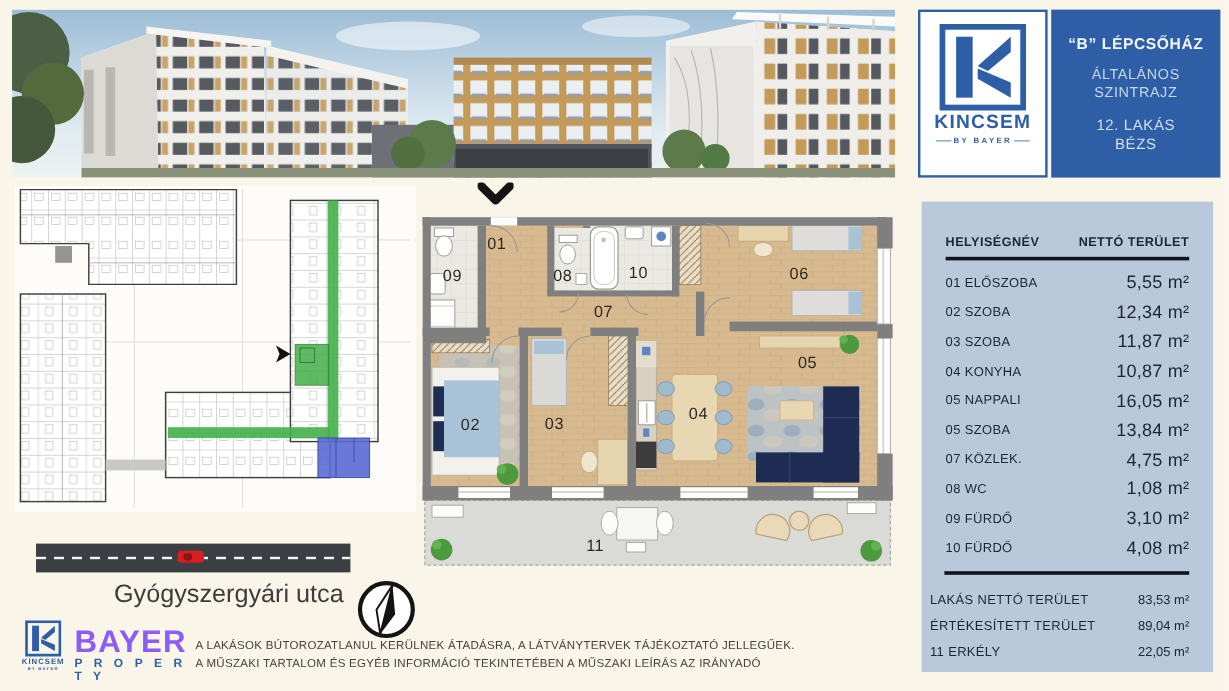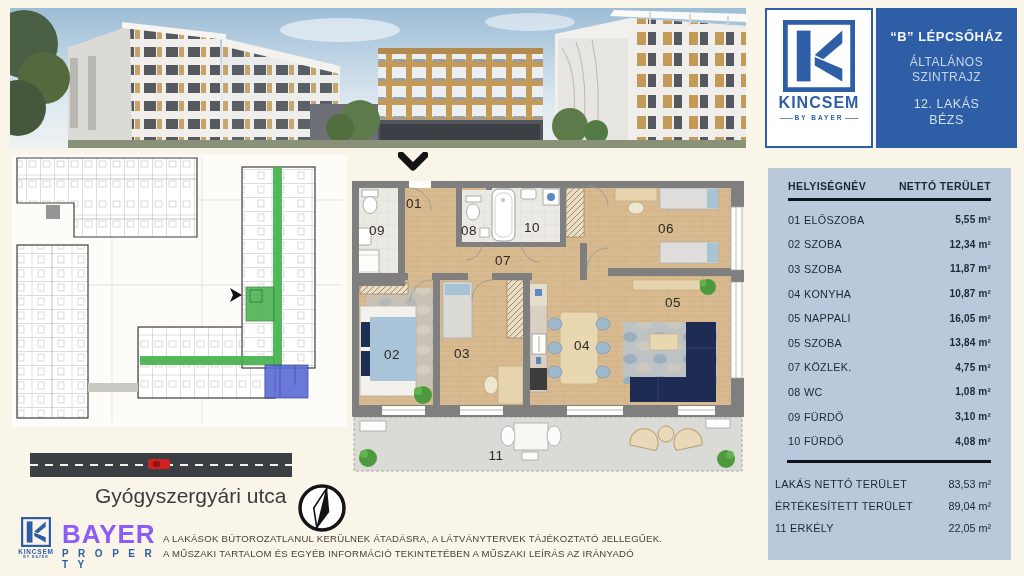--- a/index.html
+++ b/index.html
@@ -30,28 +30,28 @@
   
   .downarrow{left:398px;top:152px;width:30px;height:21px;}
 
   
   .floorplan{left:352px;top:176px;width:392px;height:300px;}
   .roomlabel{position:absolute;transform:translate(-50%,-50%);font-size:13.5px;
     color:#2d2822;letter-spacing:.5px;}
 
   
   .areapanel{left:768px;top:168px;width:243px;height:392px;background:#b9c8da;
-    box-sizing:border-box;padding:12px 20px 0 20px;color:#1c2736;}
+    box-sizing:border-box;padding:28px 20px 0 20px;color:#1c2736;}
   .thead{display:flex;justify-content:space-between;font-size:10.5px;font-weight:bold;
     letter-spacing:.4px;}
   .thead-rule{height:2.5px;background:#10141c;margin-top:6px;}
   .trows{margin-top:7px;}
   .trow{display:flex;justify-content:space-between;align-items:center;height:24.6px;}
   .trow .n{font-size:10.8px;letter-spacing:.3px;}
-  .trow .a{font-size:10px;letter-spacing:.2px;font-weight:bold;}
+  .trow .a{font-size:15px;letter-spacing:.2px;}
   .sum-rule{height:2.5px;background:#10141c;margin:7px 0 5px -1px;}
   .srow{display:flex;justify-content:space-between;align-items:flex-end;height:22px;
     margin-left:-13px;}
   .srow .n{font-size:10.8px;letter-spacing:.3px;}
   .srow .a{font-size:10.8px;}
 
   
   .street-bar{left:30px;top:453px;width:262px;height:24px;background:#3b3f44;}
   .street-dash{position:absolute;left:0;top:11px;width:100%;height:2px;
     background:repeating-linear-gradient(90deg,#f2f2f2 0 8px,transparent 8px 15px);}

